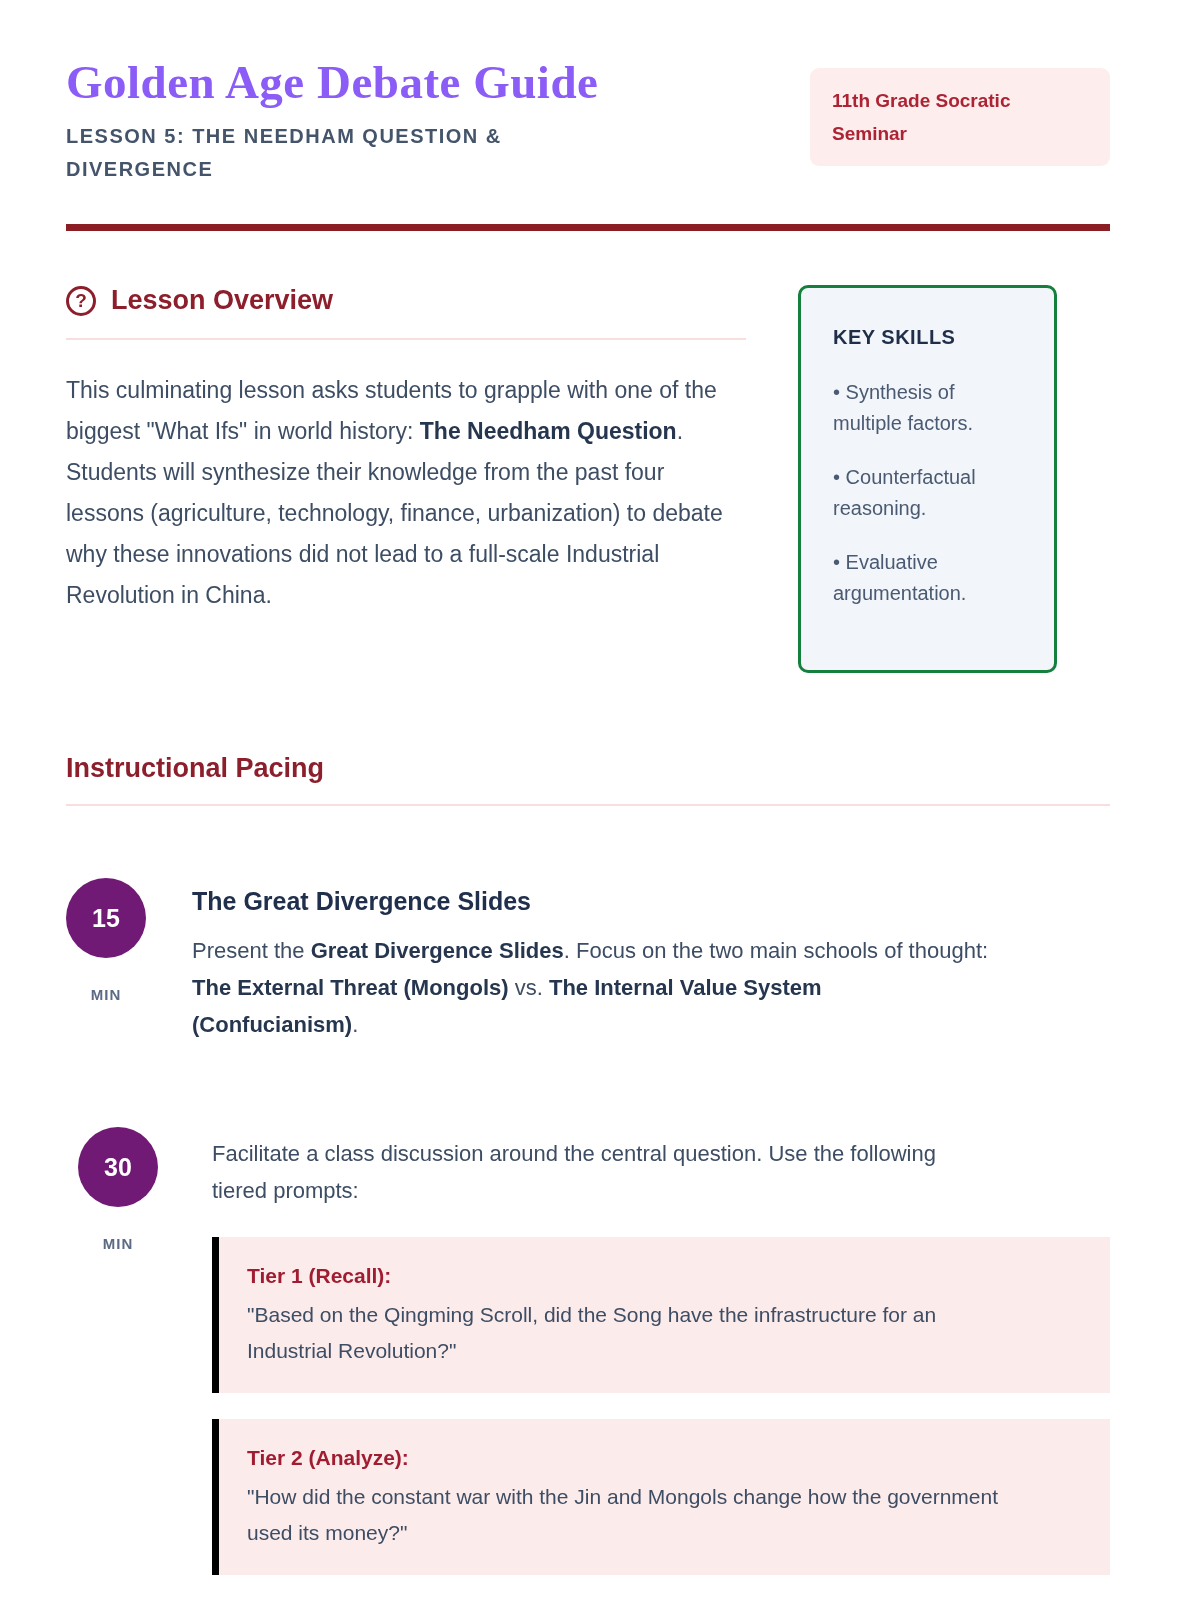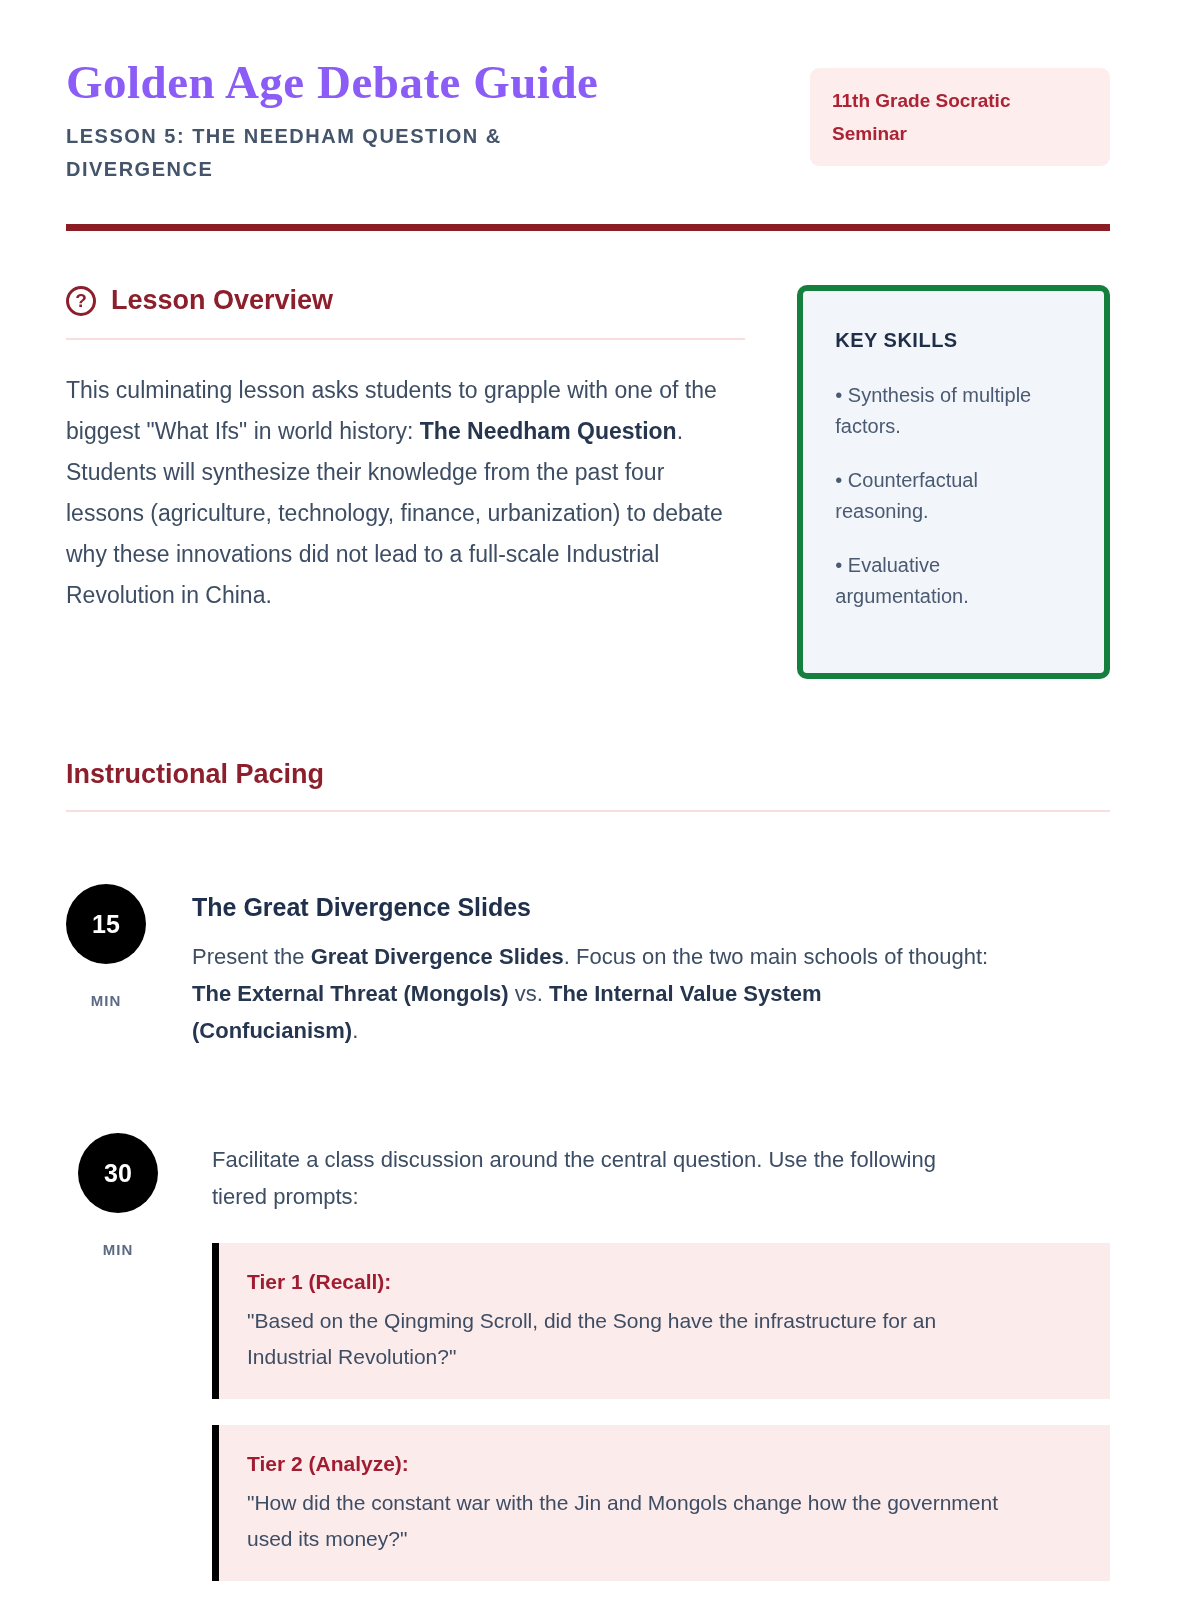--- a/index.html
+++ b/index.html
@@ -83,24 +83,24 @@
   .overview-paragraph {
     margin-top: 30px;
     max-width: 660px;
     font-size: 23px;
     line-height: 41px;
     color: #3D4D63;
   }
   .b { font-weight: 700; color: #26364F; }
 
   .skills-card {
-    width: 313px;
+    width: 259px;
     min-height: 379px;
     background: #F2F5F9;
-    border: 6px solid #15803d;
+    border: 3px solid #15803d;
     border-radius: 10px;
     padding: 38px 32px;
     align-self: flex-start;
   }
   .skills-heading {
     font-size: 20px;
     font-weight: 700;
     letter-spacing: 0.5px;
     color: #1F2E49;
     margin-bottom: 28px;
@@ -123,21 +123,21 @@
   .pacing-item { display: flex; margin-top: 72px; }
   .pacing-item.indent { margin-left: 12px; margin-top: 84px; }
   .pacing-left {
     width: 80px;
     flex: 0 0 auto;
     display: flex; flex-direction: column; align-items: center;
   }
   .duration-circle {
     width: 80px; height: 80px;
     border-radius: 50%;
-    background: #000000;
+    background: #701a75;
     color: #ffffff;
     font-size: 25px;
     font-weight: 700;
     display: flex; align-items: center; justify-content: center;
   }
   .duration-unit {
     margin-top: 28px;
     font-size: 15px;
     font-weight: 700;
     letter-spacing: 1px;

